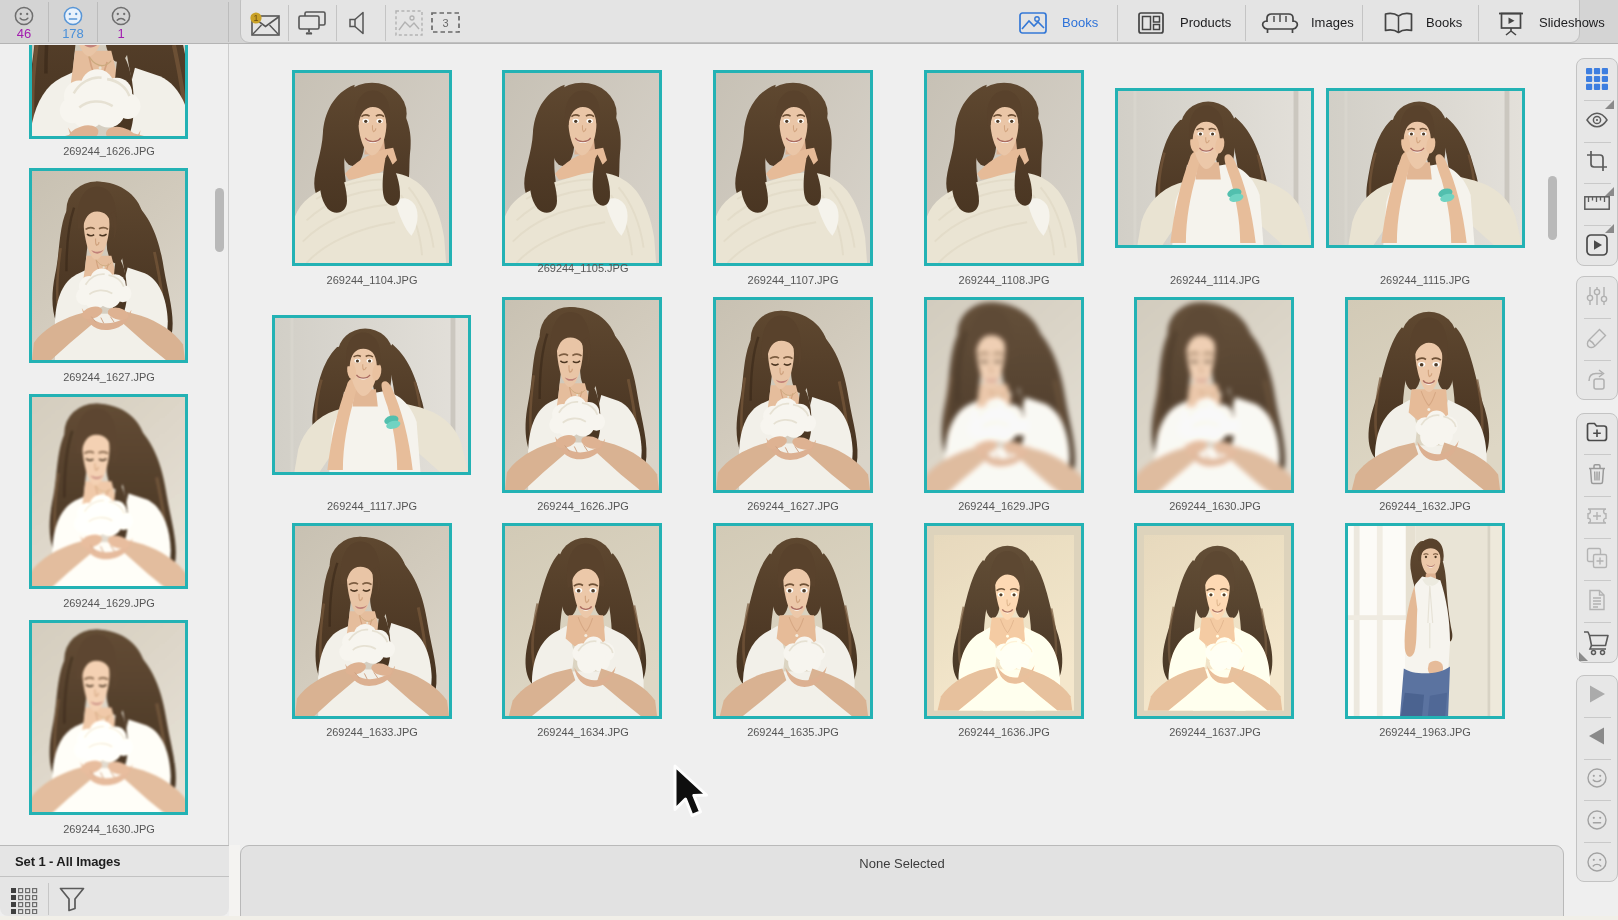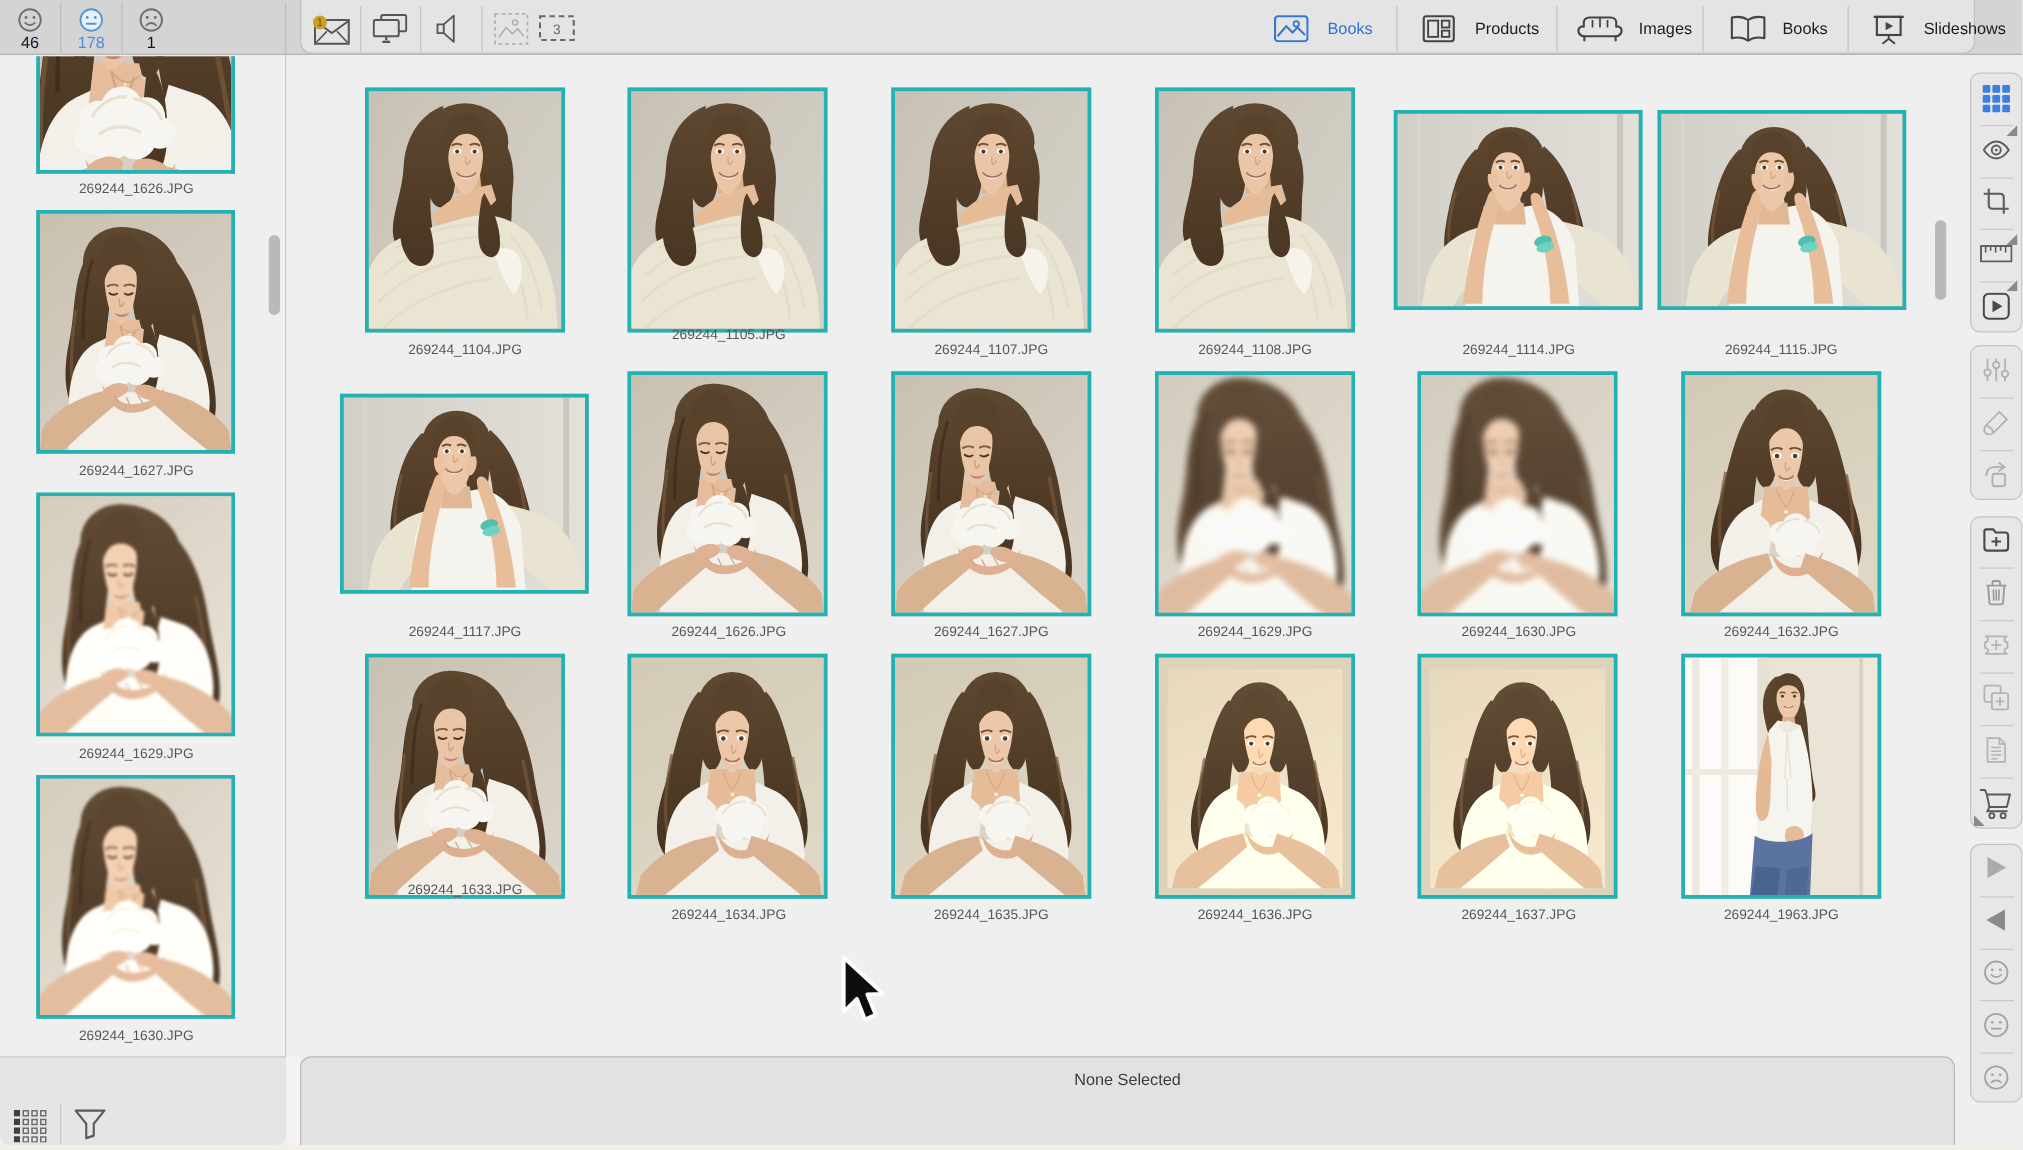--- a/index.html
+++ b/index.html
@@ -9,21 +9,21 @@
 #stage { position:relative; width:1618px; height:920px; }
 
 
 #topbar { position:absolute; left:0; top:0; width:1618px; height:44px;
   background:#d4d4d4; border-bottom:1px solid #b4b4b4; }
 #topbar .vdiv { position:absolute; top:2px; height:40px; width:1px; background:#bcbcbc; }
 #toolpanel { position:absolute; left:240px; top:-8px; width:1340px; height:51px;
   background:#e4e4e4; border:1px solid #c0c0c0; border-radius:9px; }
 #toolpanel .vdiv { position:absolute; top:12px; height:36px; width:1px; background:#c4c4c4; }
 .smiley-count { position:absolute; top:26px; width:40px; text-align:center;
-  font-size:13px; color:#0f172a; }
+  font-size:13px; color:#a21caf; }
 .tab { position:absolute; top:0; height:51px; }
 .tab .lbl { position:absolute; top:22px; font-size:13px; color:#1c1c1e; white-space:nowrap; }
 
 
 #sidebar { position:absolute; left:0; top:44px; width:228px; height:801px; background:#efefef; }
 #sideline { position:absolute; left:228px; top:44px; width:1px; height:801px; background:#cccccc; }
 .thumb { position:absolute; border:3px solid #23b2b4; background:#cfc9bd; overflow:hidden; }
 .tlabel { position:absolute; font-size:11px; color:#565656; text-align:center; white-space:nowrap; }
 .scrollv { position:absolute; border-radius:5px; background:#b9b9b9; }
 
@@ -459,21 +459,21 @@
 <div class="cell" style="left:1345px;top:297px;width:160px;height:196px">
  <svg width="154" height="190" viewBox="0 0 160 196" preserveAspectRatio="none">
         <use href="#pB"></use>
       </svg></div>
 <div class="glabel" style="left:1320px;top:500px">269244_1632.JPG</div>
 
 <div class="cell" style="left:292px;top:523px;width:160px;height:196px">
  <svg width="154" height="190" viewBox="0 0 160 196" preserveAspectRatio="none">
         <use href="#pA"></use>
       </svg></div>
-<div class="glabel" style="left:267px;top:706px">269244_1633.JPG</div>
+<div class="glabel" style="left:267px;top:726px">269244_1633.JPG</div>
 <div class="cell" style="left:502px;top:523px;width:160px;height:196px">
  <svg width="154" height="190" viewBox="0 0 160 196" preserveAspectRatio="none">
         <use href="#pB"></use>
       </svg></div>
 <div class="glabel" style="left:478px;top:726px">269244_1634.JPG</div>
 <div class="cell" style="left:713px;top:523px;width:160px;height:196px">
  <svg width="154" height="190" viewBox="0 0 160 196" preserveAspectRatio="none">
         <use href="#pB"></use>
       </svg></div>
 <div class="glabel" style="left:688px;top:726px">269244_1635.JPG</div>
@@ -488,20 +488,23 @@
       </svg></div>
 <div class="glabel" style="left:1110px;top:726px">269244_1637.JPG</div>
 <div class="cell" style="left:1345px;top:523px;width:160px;height:196px">
  <svg width="154" height="190" viewBox="0 0 160 196" preserveAspectRatio="none">
         <use href="#pE"></use>
       </svg></div>
 <div class="glabel" style="left:1320px;top:726px">269244_1963.JPG</div>
 <div class="scrollv" style="left:1548px;top:176px;width:9px;height:64px"></div>
 
 <div id="footL">
+ <div class="bar">
+        <span>Set 1 - All Images</span>
+      </div>
  <svg class="abs" style="left:11px;top:42px" width="27" height="26" viewBox="0 0 27 26">
   <g fill="#3f3f3f">
           <rect x="0" y="0" width="5" height="5"></rect>
           <rect x="0" y="7" width="5" height="5"></rect>
           <rect x="0" y="14" width="5" height="5"></rect>
           <rect x="0" y="21" width="5" height="5"></rect>
         </g>
   <g fill="none" stroke="#6e6e6e" stroke-width="1.2">
    <rect x="7.6" y="0.6" width="4" height="4"></rect>
           <rect x="14.6" y="0.6" width="4" height="4"></rect>

